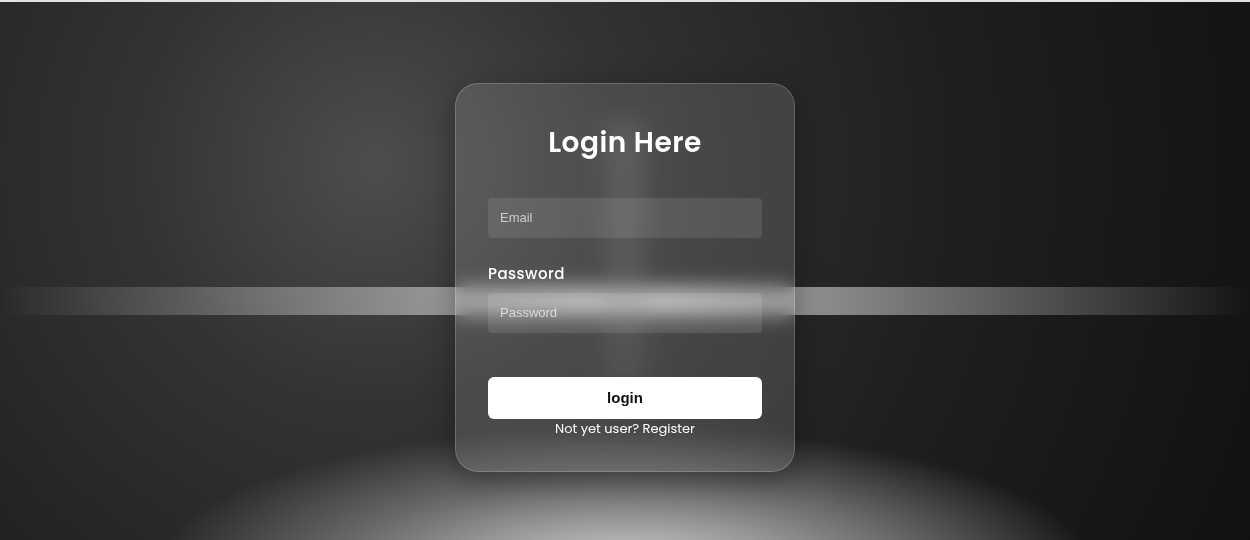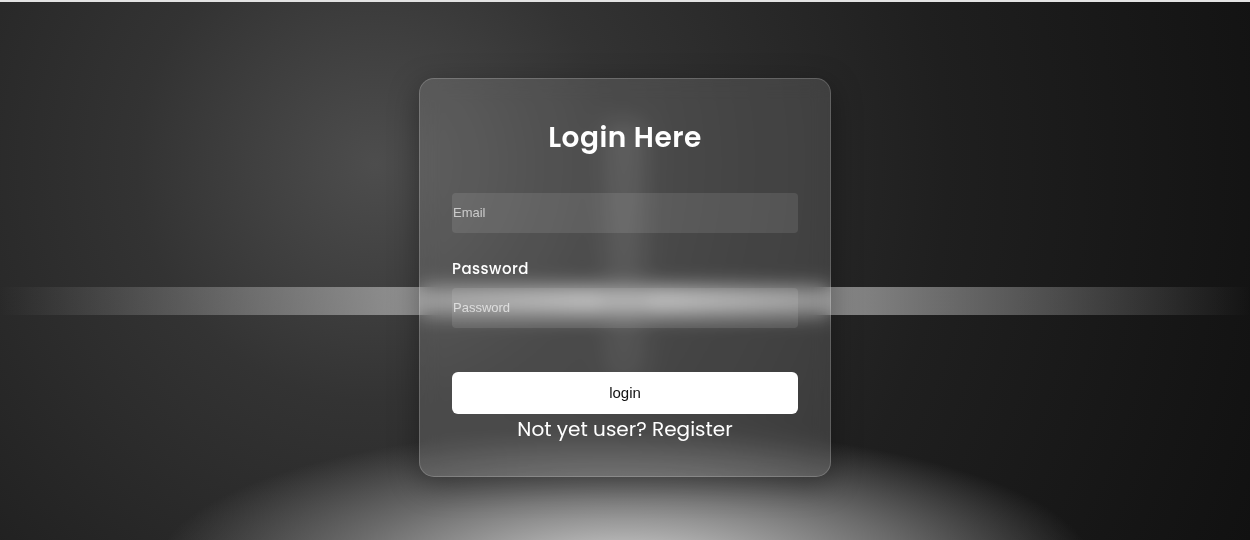--- a/index.html
+++ b/index.html
@@ -28,23 +28,23 @@
     content:"";
     position:absolute;
     left:50%; top:120px;
     width:40px; height:260px;
     transform:translateX(-50%);
     background: linear-gradient(180deg, #777, #555);
     filter: blur(8px);
     opacity:.35;
   }
   .card {
-    width: 412px;
+    width: 340px;
     padding: 38px 32px 32px 32px;
-    border-radius: 15px;
+    border-radius: 23px;
     border: 1px solid rgba(255,255,255,0.18);
     background: rgba(255,255,255,0.12);
     backdrop-filter: blur(10px);
     -webkit-backdrop-filter: blur(10px);
     box-shadow: 0 8px 30px rgba(0,0,0,0.35);
     color: #fff;
     box-sizing: border-box;
     position: relative;
     z-index: 2;
     margin-top: 10px;
@@ -62,45 +62,45 @@
     font-weight: 500;
     margin-bottom: 8px;
     letter-spacing: .5px;
   }
   .field-input {
     width: 100%;
     box-sizing: border-box;
     height: 40px;
     border: none;
     border-radius: 4px;
-    padding: 0 1px;
+    padding: 0 12px;
     font-size: 13px;
     color: #fff;
     background: rgba(255,255,255,0.10);
     outline: none;
     margin-bottom: 24px;
   }
   .field-input::placeholder {
     color: rgba(255,255,255,0.65);
   }
   .login-btn {
     width: 100%;
     height: 42px;
     border: none;
     border-radius: 6px;
     background: #ffffff;
     color: #111;
     font-size: 15px;
-    font-weight: 400;
+    font-weight: 700;
     cursor: pointer;
     margin-top: 20px;
   }
   .register {
     text-align: center;
-    font-size: 20px;
+    font-size: 13px;
   }
   .register a {
     color:#fff;
     text-decoration:none;
     cursor:pointer;
   }
 </style>
 </head>
 <body>
 

